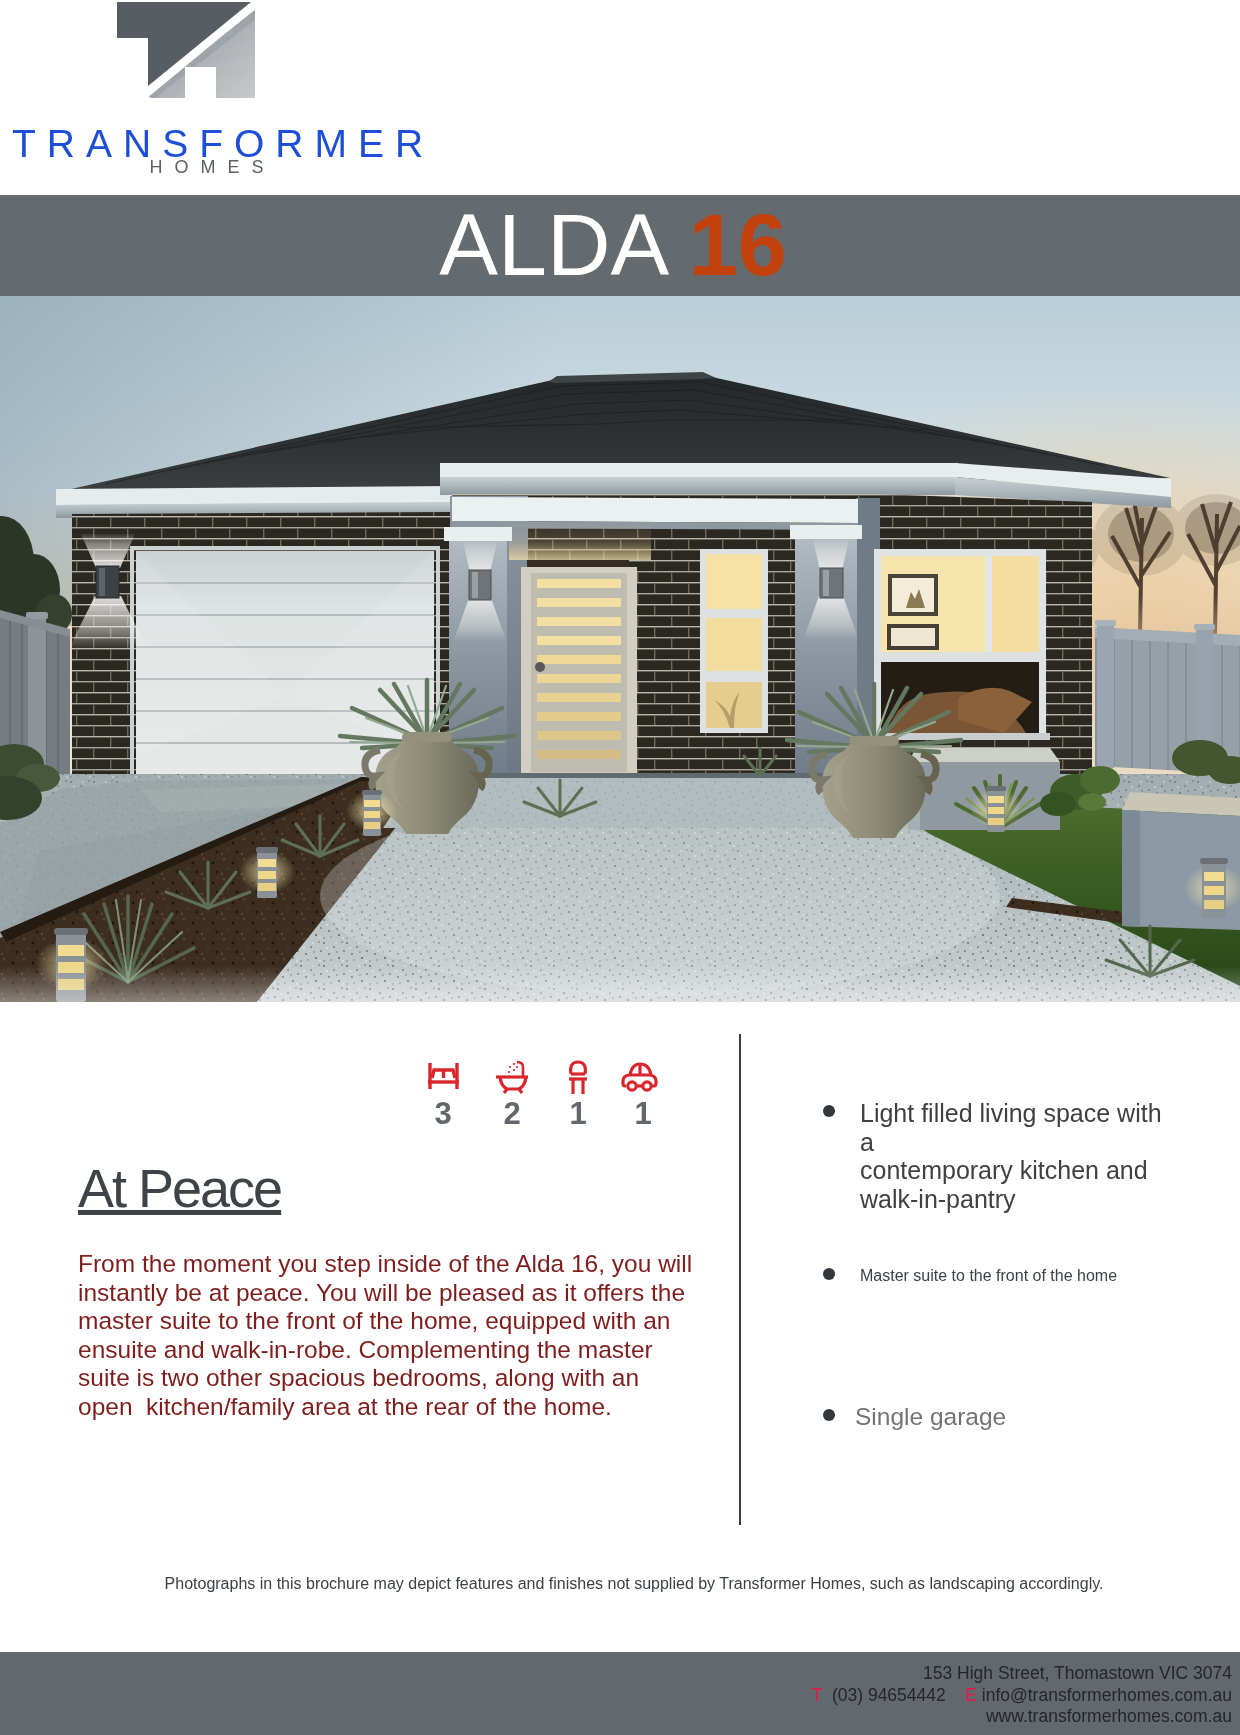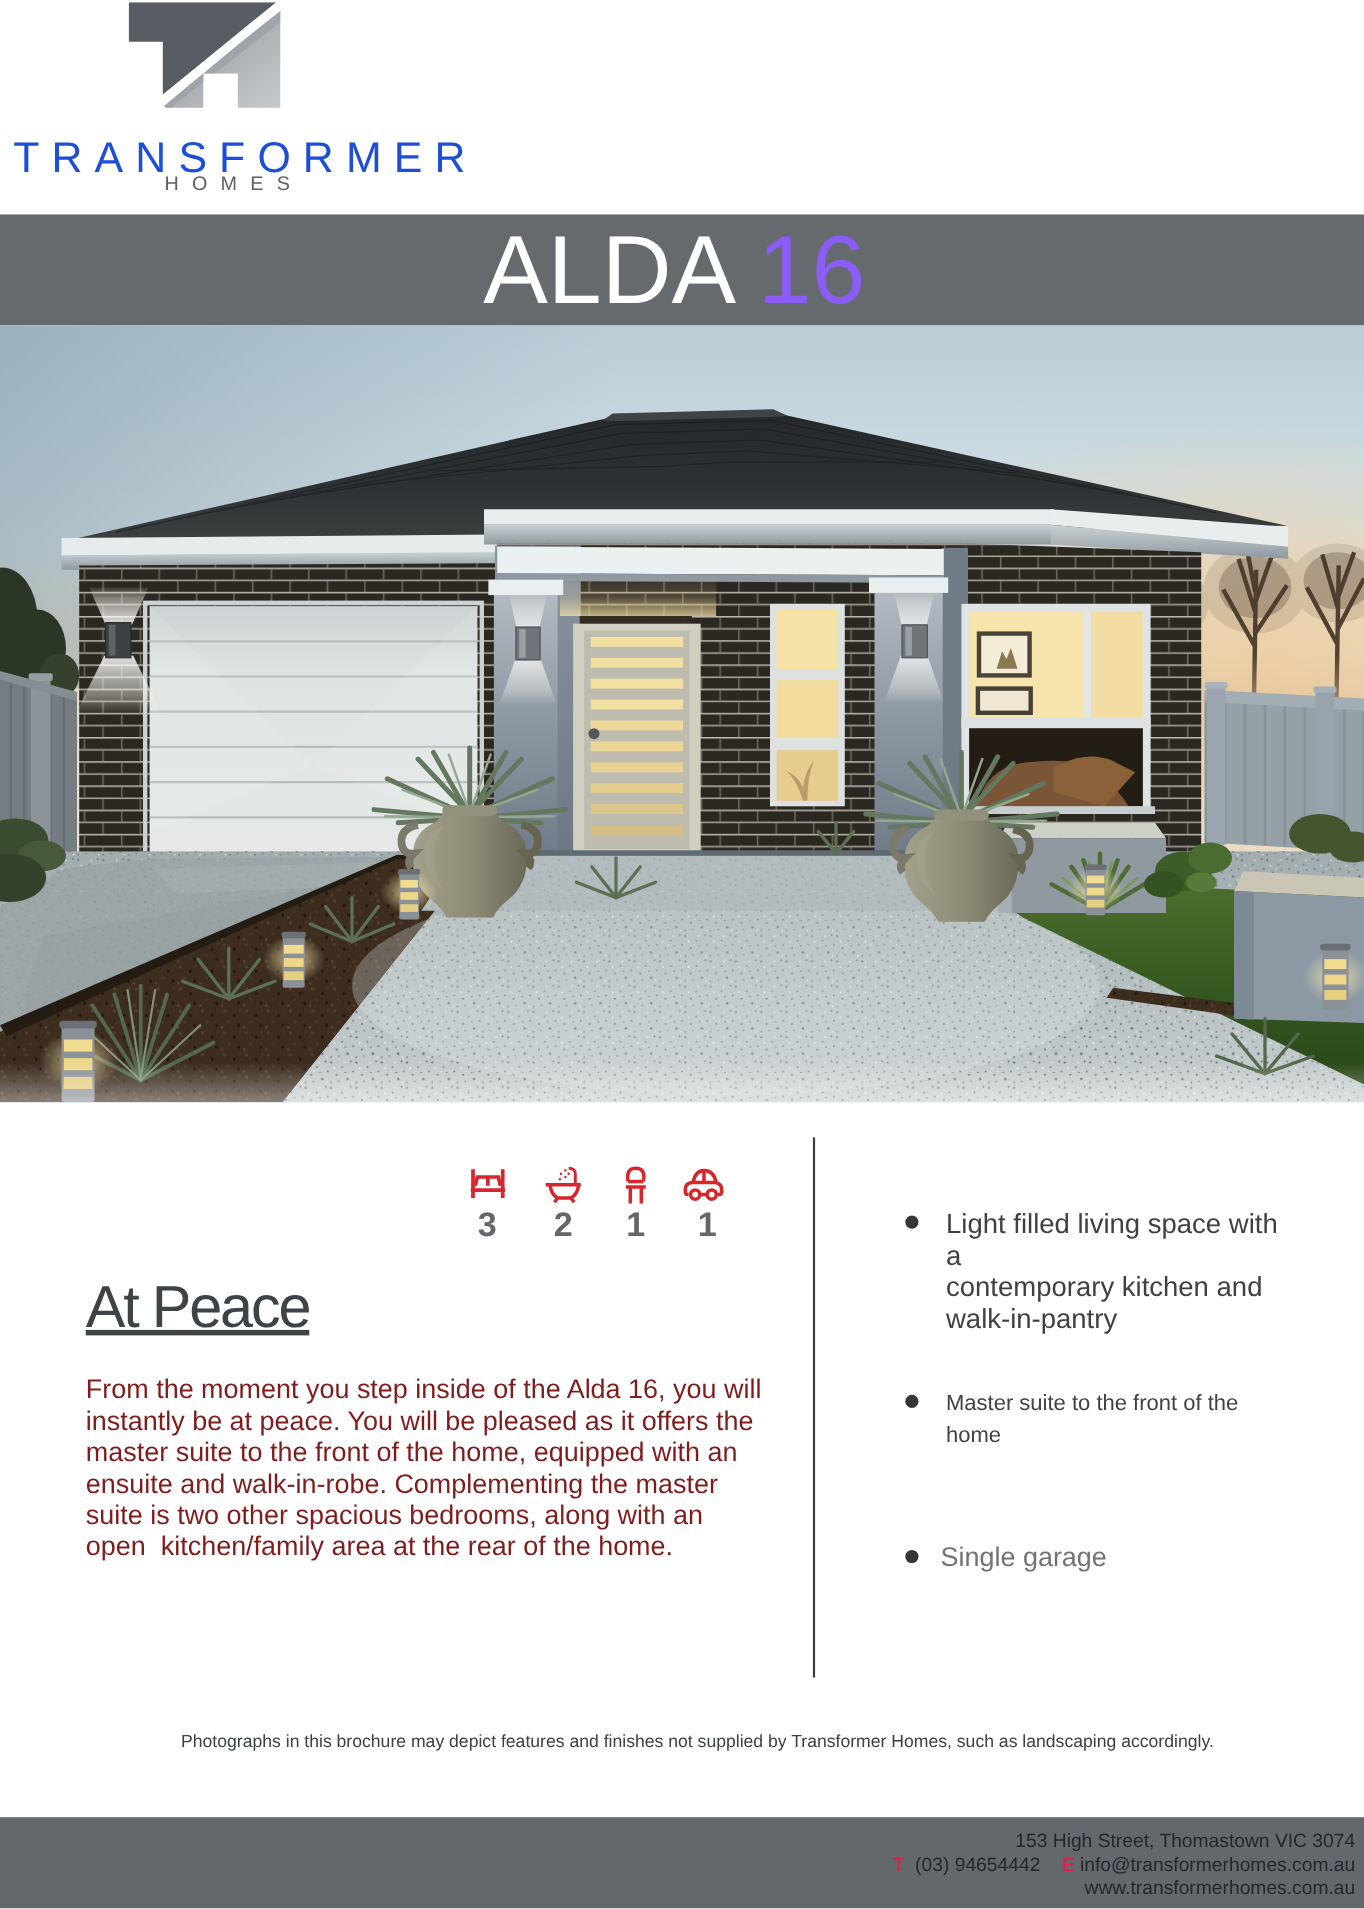--- a/index.html
+++ b/index.html
@@ -24,21 +24,21 @@
   <line x1="27" y1="94" x2="137" y2="3" stroke="#ffffff" stroke-width="7"></line>
 </svg>
 </div>
 
 <div class="abs" style="left:12px;top:122px;width:405px;text-align:center;color:#1d4ed8;font-size:39px;letter-spacing:11px;">TRANSFORMER</div>
 
 <div class="abs" style="left:10px;top:157px;width:405px;text-align:center;color:#5c6165;font-size:18px;letter-spacing:12px;">HOMES</div>
 
 <div class="abs" style="left:0;top:195px;width:1240px;height:101px;background:#656a6e;"></div>
 
-<div class="abs" style="left:0;top:194px;width:1226px;text-align:center;font-size:88px;color:#ffffff;">ALDA <span style="color:#8b5cf6;">16</span></div>
+<div class="abs" style="left:0;top:194px;width:1226px;text-align:center;font-size:88px;color:#ffffff;">ALDA <span style="color:#c2410c;font-weight:bold;">16</span></div>
 
 <div class="abs" style="left:0;top:296px;width:1240px;height:706px;background:#cfd8db;">
 <svg id="photo" width="1240" height="706" viewBox="0 0 1240 706">
 <defs>
   <linearGradient id="skyg" x1="0" y1="0" x2="0" y2="1">
     <stop offset="0" stop-color="#bfd2dc"></stop>
     <stop offset="0.45" stop-color="#e0eaed"></stop>
     <stop offset="0.8" stop-color="#eae9e2"></stop>
     <stop offset="1" stop-color="#e5dac8"></stop>
   </linearGradient>
@@ -662,21 +662,21 @@
 master suite to the front of the home, equipped with an<br>
 ensuite and walk-in-robe. Complementing the master<br>
 suite is two other spacious bedrooms, along with an<br>
 open&nbsp; kitchen/family area at the rear of the home.
 </div>
 
 <div class="abs" style="left:823px;top:1105px;width:12px;height:12px;border-radius:50%;background:#33373b;"></div>
 <div class="abs" style="left:860px;top:1099px;width:320px;font-size:25px;line-height:28.5px;color:#404040;">Light filled living space with a<br>contemporary kitchen and<br>walk-in-pantry</div>
 
 <div class="abs" style="left:823px;top:1268px;width:12px;height:12px;border-radius:50%;background:#33373b;"></div>
-<div class="abs" style="left:860px;top:1262px;width:290px;font-size:20px;line-height:28.5px;color:#3c4146;">Master suite to the front of the home</div>
+<div class="abs" style="left:860px;top:1262px;width:290px;font-size:16px;line-height:28.5px;color:#3c4146;">Master suite to the front of the home</div>
 
 <div class="abs" style="left:823px;top:1409px;width:12px;height:12px;border-radius:50%;background:#33373b;"></div>
 <div class="abs" style="left:855px;top:1403px;width:290px;font-size:24.5px;line-height:28.5px;color:#737373;">Single garage</div>
 
 <div class="abs" style="left:0;top:1575px;width:1240px;text-align:center;font-size:16px;color:#3c4146;margin-left:14px;">Photographs in this brochure may depict features and finishes not supplied by Transformer Homes, such as landscaping accordingly.</div>
 
 <div class="abs" style="left:0;top:1652px;width:1240px;height:83px;background:#63686d;"></div>
 
 <div class="abs" style="left:772px;top:1663px;width:460px;text-align:right;font-size:17.5px;line-height:21.5px;color:#23272b;">
 153 High Street, Thomastown VIC 3074<br>

